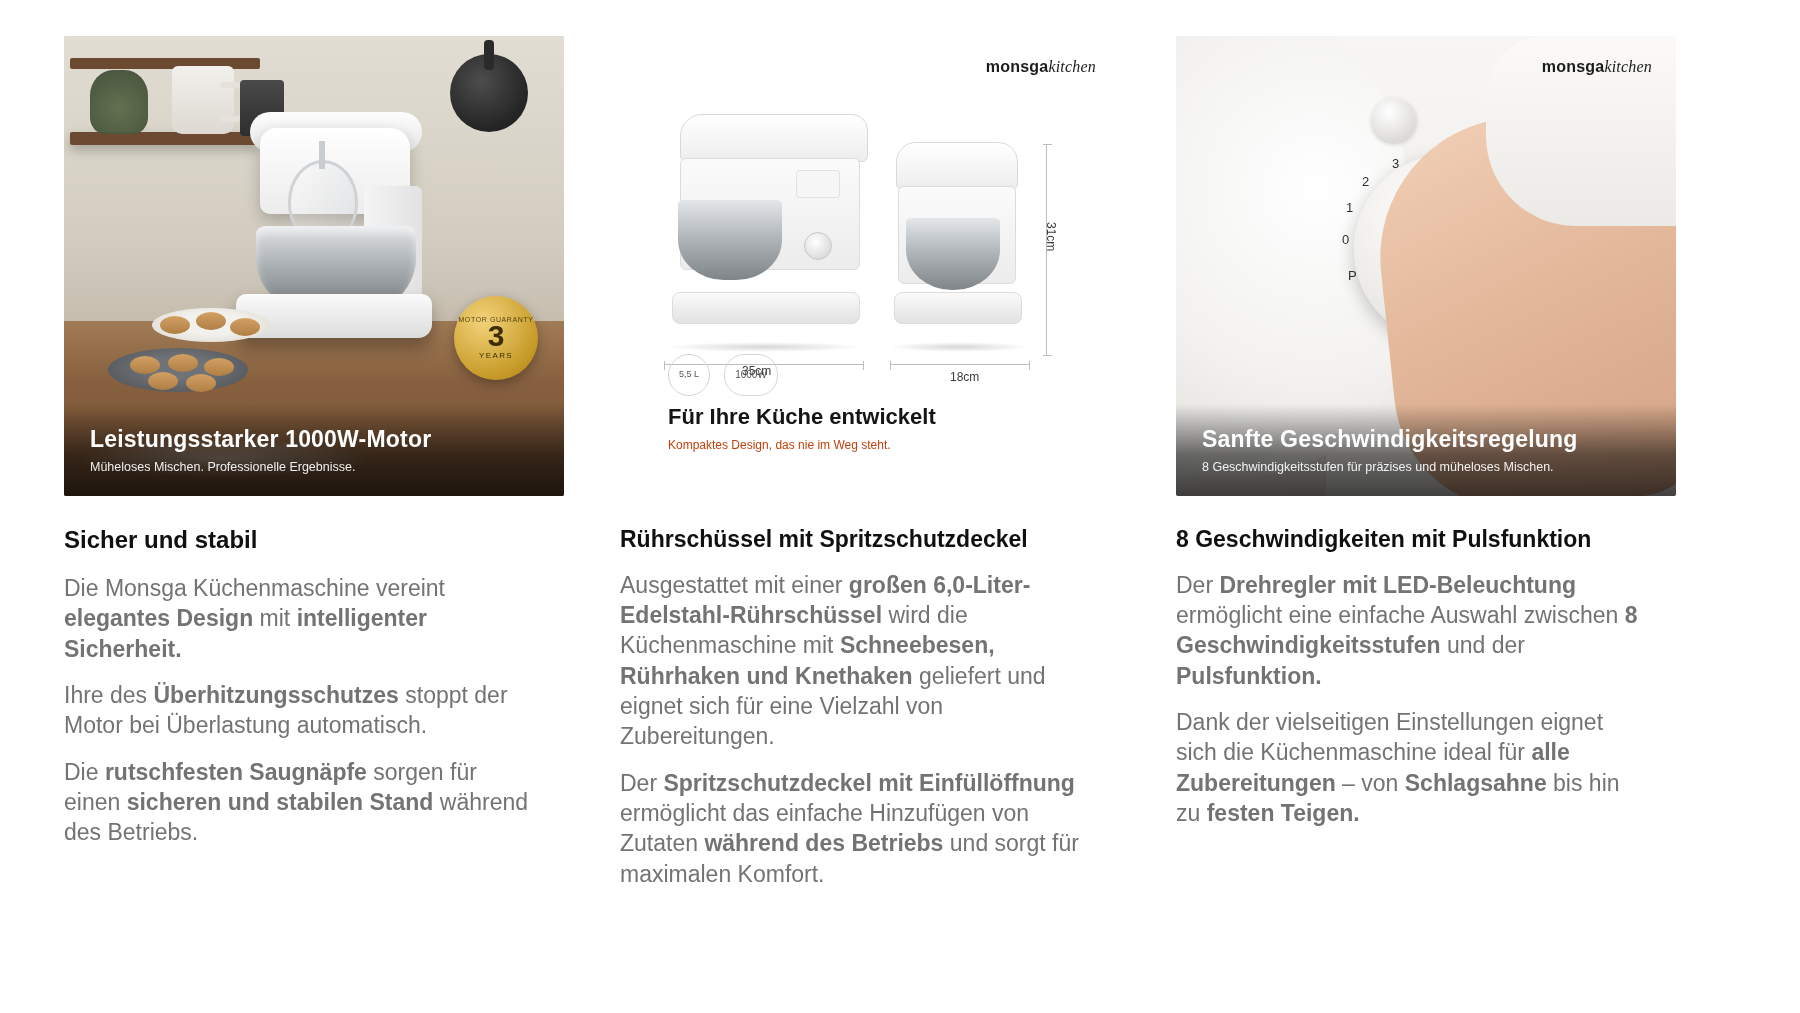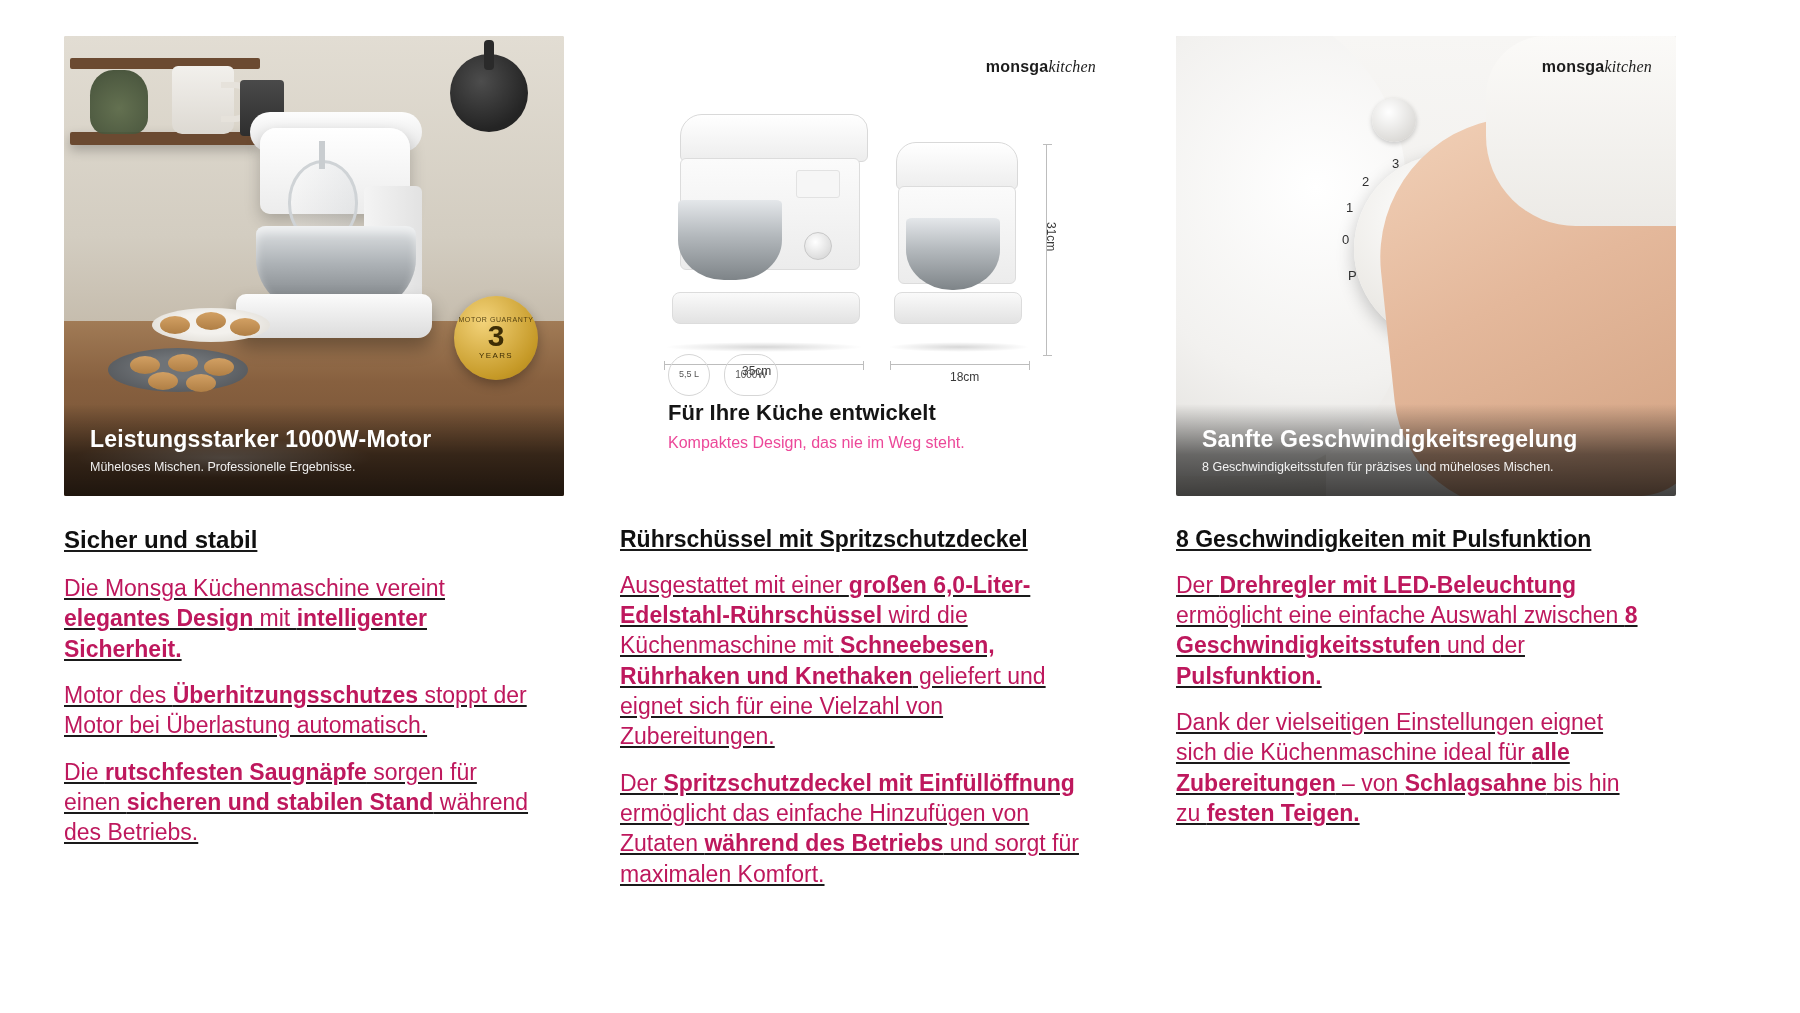--- a/index.html
+++ b/index.html
@@ -245,21 +245,21 @@
   }
   .icon-badges { position: absolute; left: 48px; top: 318px; display: flex; gap: 14px; }
   .ibadge {
     width: 40px; height: 40px; border-radius: 50%;
     border: 1px solid #d6d6d6; display: flex; align-items: center; justify-content: center;
     font-size: 9px; color: #555; text-align: center; line-height: 1.05;
   }
   .ibadge.wide { width: 52px; border-radius: 20px; font-size: 10px; text-align: right; }
   .cap-light { position: absolute; left: 48px; bottom: 44px; right: 12px; }
   .cap-light .t { font-size: 22px; font-weight: 700; color: #151515; margin-bottom: 8px; }
-  .cap-light .s { font-size: 16px; color: #ec4899; }
+  .cap-light .s { font-size: 12px; color: #c2410c; }
 
   
   .scene3 { position: absolute; inset: 0; background: #dcd9d4; }
   .c3-bg {
     position: absolute; inset: 0;
     background: linear-gradient(115deg, #e9e7e3 0%, #dedbd5 35%, #cfccc6 100%);
   }
   .c3-body {
     position: absolute; left: -70px; top: -40px; width: 300px; height: 480px;
     background: radial-gradient(circle at 70% 40%, #ffffff 0%, #f2f1ef 55%, #dcdad6 100%);
@@ -304,36 +304,35 @@
   .c3-sleeve {
     position: absolute; right: -40px; top: 0px; width: 230px; height: 190px;
     background: linear-gradient(180deg, #fbfaf8, #eceae6);
     border-radius: 60px 0 0 90px;
   }
 
   
   .textblock {
     margin-top: 30px;
     width: 470px;
-    text-decoration: underline;
   }
   .col2 .textblock, .col3 .textblock { margin-top: 30px; }
   h2.heading {
     font-size: 26px;
     font-weight: 700;
     line-height: 1.2;
     margin: 0 0 16px 0;
     color: #101010;
   }
   h2.heading.small { font-size: 23px; }
   p.para {
     font-size: 23px;
     line-height: 1.32;
     margin: 0 0 16px 0;
-    color: #be185d;
+    color: #737373;
     font-weight: 300;
   }
   p.para:last-child { margin-bottom: 0; }
   p.para b { font-weight: 700; }
   .col1 p.para { font-size: 23px; }
   .col1 h2.heading { font-size: 24px; margin-bottom: 18px; }
 </style>
 </head>
 <body>
 
@@ -376,21 +375,21 @@
         </div>
         <div class="overlay">
           <p class="ov-title">Leistungsstarker 1000W-Motor</p>
           <p class="ov-sub">Müheloses Mischen. Professionelle Ergebnisse.</p>
         </div>
       </div>
 
       <div class="textblock">
         <h2 class="heading">Sicher und stabil</h2>
         <p class="para"><span>Die Monsga Küchenmaschine vereint </span><b>elegantes Design</b><span> mit </span><b>intelligenter Sicherheit.</b></p>
-        <p class="para"><span>Motor des </span><b>Überhitzungsschutzes</b><span> stoppt der Motor bei Überlastung automatisch.</span></p>
+        <p class="para"><span>Ihre des </span><b>Überhitzungsschutzes</b><span> stoppt der Motor bei Überlastung automatisch.</span></p>
         <p class="para"><span>Die </span><b>rutschfesten Saugnäpfe</b><span> sorgen für einen </span><b>sicheren und stabilen Stand</b><span> während des Betriebs.</span></p>
       </div>
     </div>
 
     <div class="column col2">
       <div class="card plain">
         <div class="brand">
           <b>monsga</b><i>kitchen</i>
         </div>
 

